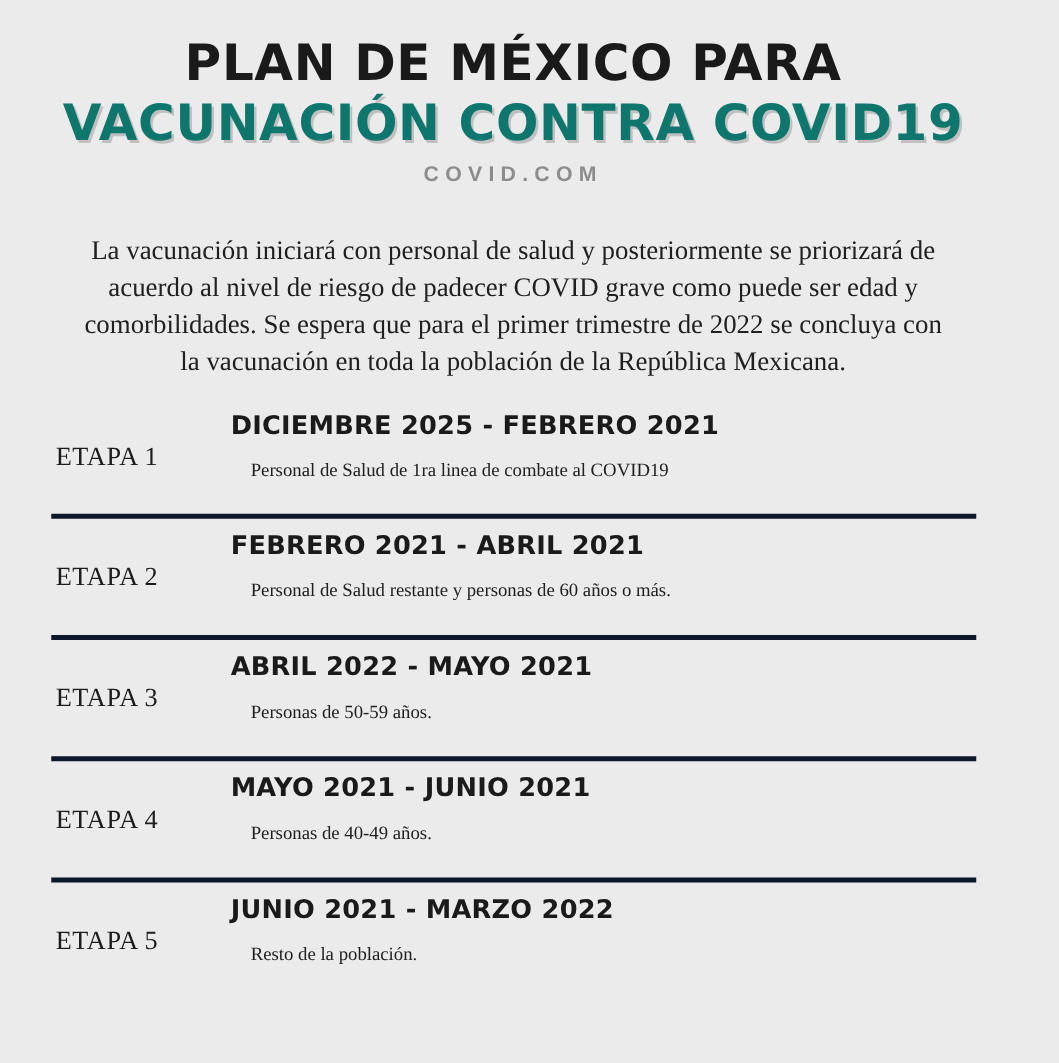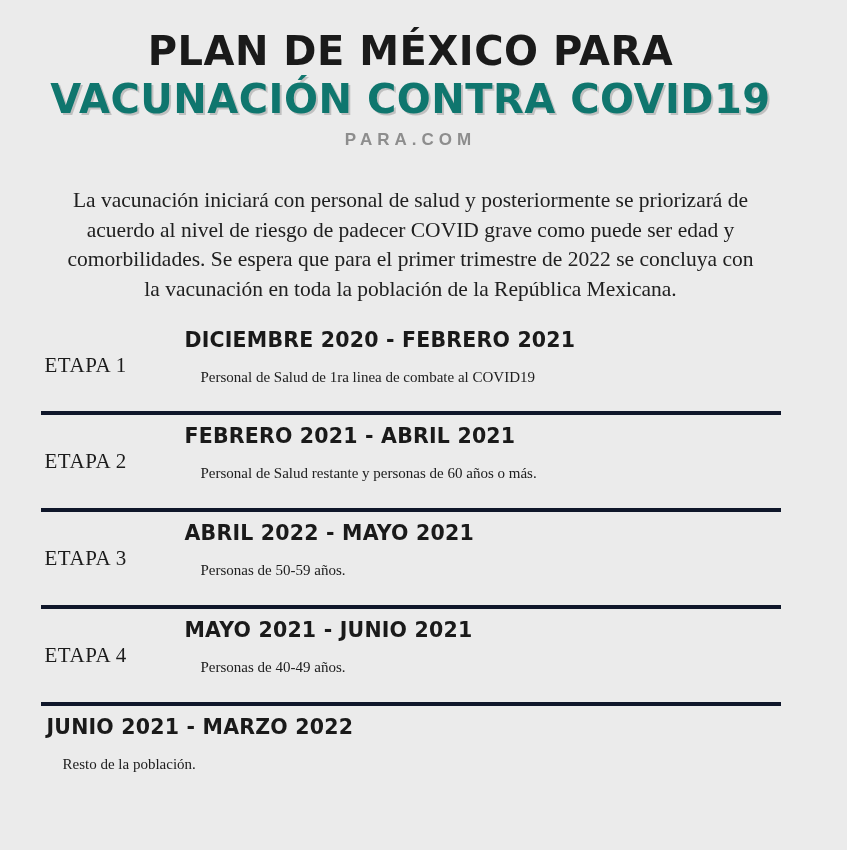--- a/index.html
+++ b/index.html
@@ -115,33 +115,33 @@
   }
 </style>
 </head>
 <body>
 
 <div class="page">
 
   <div class="header">
     <h1 class="title-line1">PLAN DE MÉXICO PARA</h1>
     <h1 class="title-line2">VACUNACIÓN CONTRA COVID19</h1>
-    <div class="brand">PARA.COM</div>
+    <div class="brand">COVID.COM</div>
   </div>
 
   <div class="intro">
     <p>La vacunación iniciará con personal de salud y posteriormente se priorizará de acuerdo al nivel de riesgo de padecer COVID grave como puede ser edad y comorbilidades. Se espera que para el primer trimestre de 2022 se concluya con la vacunación en toda la población de la República Mexicana.</p>
   </div>
 
   <div class="stages">
 
     <div class="stage-row first">
       <div class="stage-label">ETAPA 1</div>
       <div class="stage-body">
-        <div class="stage-period">DICIEMBRE 2020 - FEBRERO 2021</div>
+        <div class="stage-period">DICIEMBRE 2025 - FEBRERO 2021</div>
         <div class="stage-desc">Personal de Salud de 1ra linea de combate al COVID19</div>
       </div>
     </div>
 
     <div class="stage-row">
       <div class="stage-label">ETAPA 2</div>
       <div class="stage-body">
         <div class="stage-period">FEBRERO 2021 - ABRIL 2021</div>
         <div class="stage-desc">Personal de Salud restante y personas de 60 años o más.</div>
       </div>
@@ -157,20 +157,21 @@
 
     <div class="stage-row">
       <div class="stage-label">ETAPA 4</div>
       <div class="stage-body">
         <div class="stage-period">MAYO 2021 - JUNIO 2021</div>
         <div class="stage-desc">Personas de 40-49 años.</div>
       </div>
     </div>
 
     <div class="stage-row">
+      <div class="stage-label">ETAPA 5</div>
       <div class="stage-body">
         <div class="stage-period">JUNIO 2021 - MARZO 2022</div>
         <div class="stage-desc">Resto de la población.</div>
       </div>
     </div>
 
   </div>
 
 </div>
 

